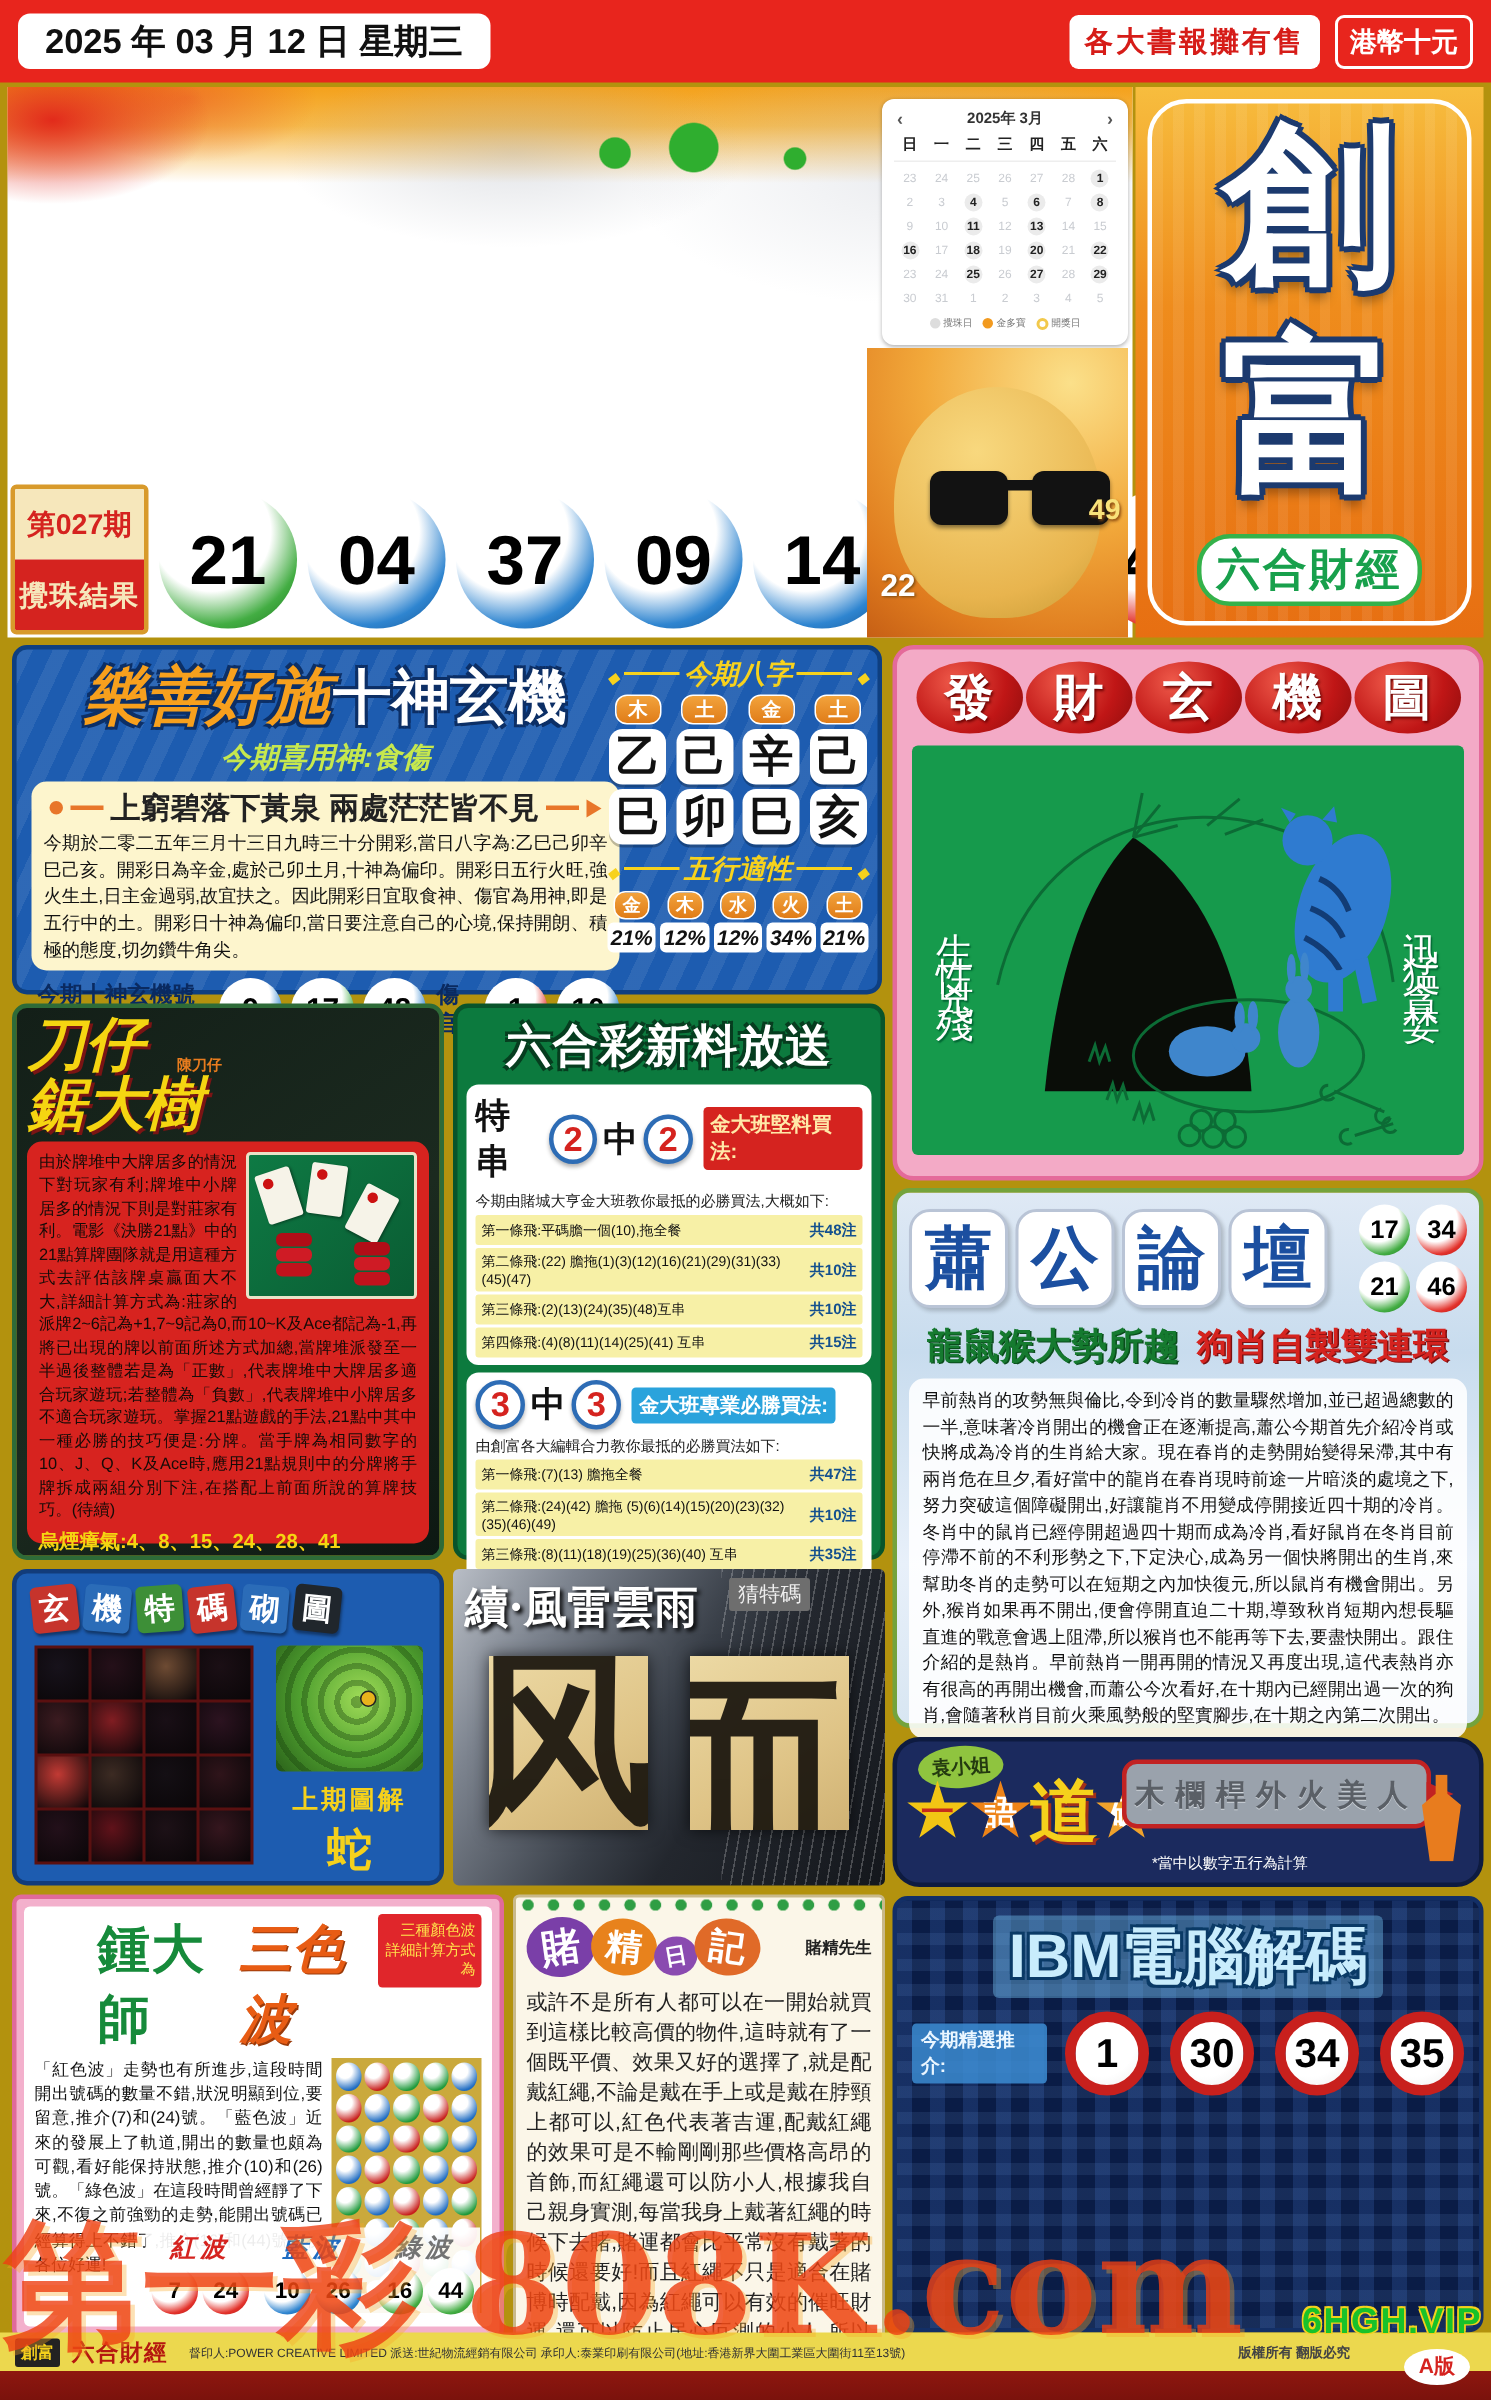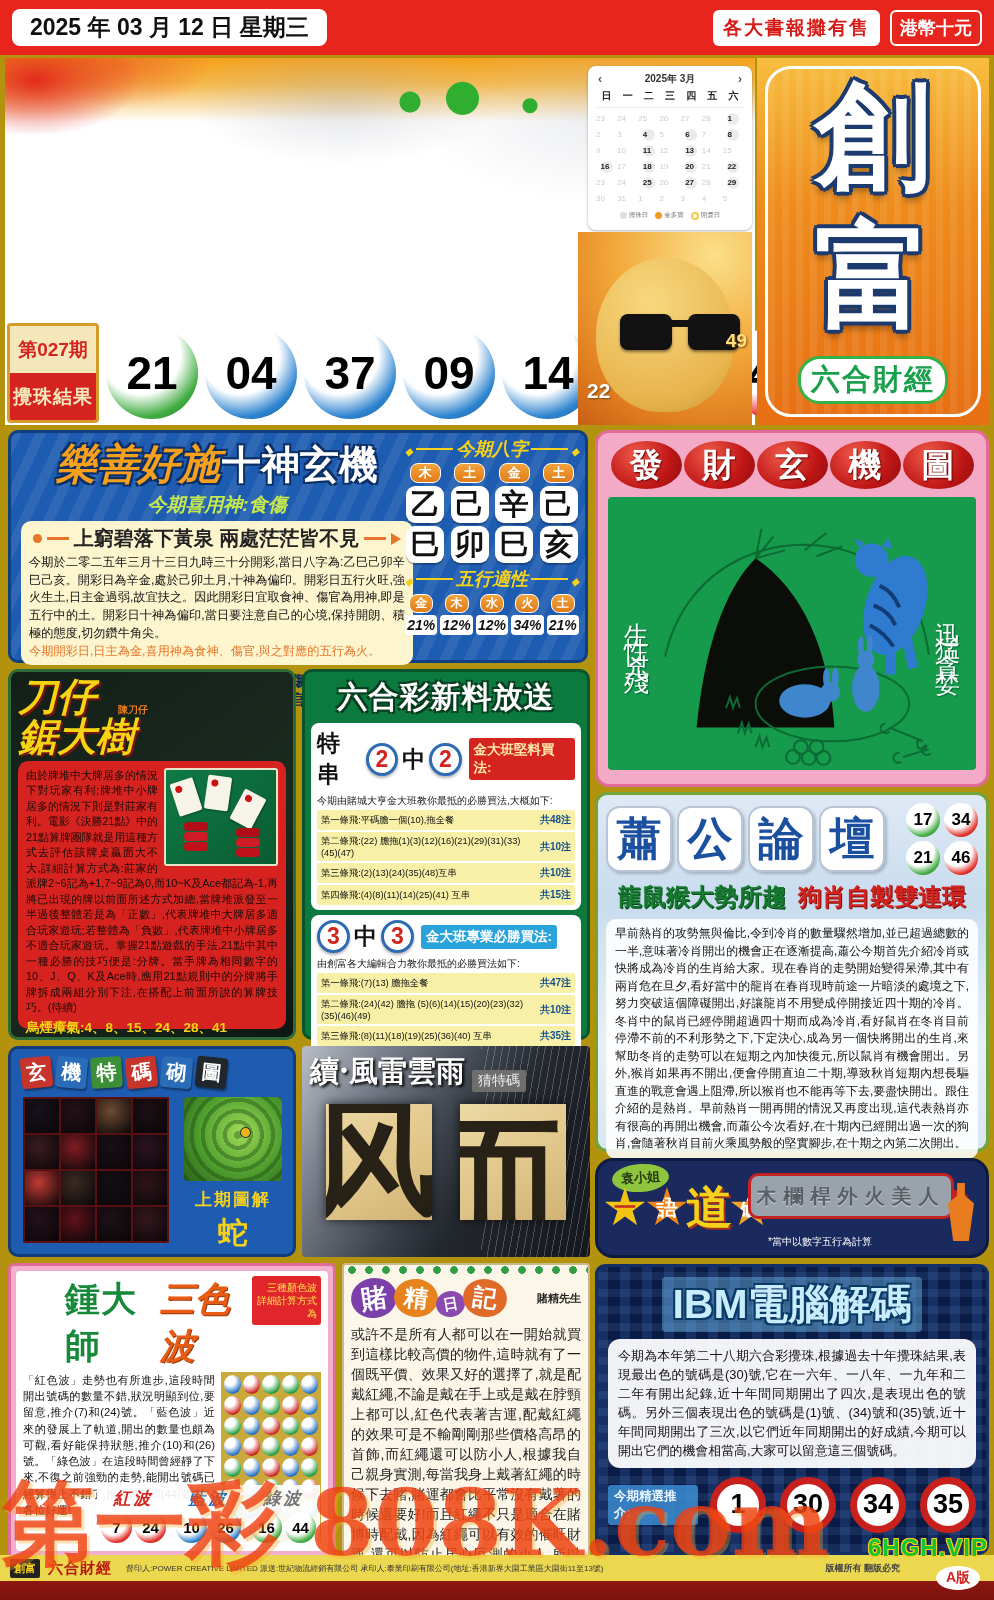--- a/index.html
+++ b/index.html
@@ -42,21 +42,21 @@
   .ball.ringxl{width:56px;height:56px;font-size:27px;}
   
   .cal{position:absolute;left:588px;top:66px;width:164px;height:164px;background:#fff;border-radius:8px;
        padding:6px 8px;box-sizing:border-box;box-shadow:0 1px 3px rgba(0,0,0,.3);}
   .cal-head{display:flex;justify-content:space-between;align-items:center;font-size:10px;font-weight:bold;color:#333;}
   .cal-arrow{font-size:12px;color:#555;cursor:pointer;padding:0 2px;}
   .cal-week,.cal-days{display:grid;grid-template-columns:repeat(7,1fr);}
   .cal-week{margin-top:3px;}
   .cal-wd{font-size:10px;font-weight:bold;text-align:center;color:#222;}
   .cal-days{row-gap:4px;margin-top:4px;border-top:1px solid #eee;padding-top:5px;}
-  .cday{font-size:8px;line-height:12px;height:12px;}
+  .cday{font-size:8px;text-align:center;line-height:12px;height:12px;}
   .cday.mut{color:#c9ccd1;}
   .cday.hl{color:#222;font-weight:bold;background:#ebebeb;border-radius:50%;width:12px;margin:0 auto;}
   .cal-legend{display:flex;gap:7px;margin-top:6px;align-items:center;justify-content:center;}
   .lg{display:flex;align-items:center;gap:2px;font-size:6.5px;color:#777;}
   .dot{width:7px;height:7px;border-radius:50%;}
   .dot.grey{background:#ddd;}.dot.orange{background:#f29a1f;}
   .dot.ringd{background:#fff;border:2px solid #f2c94c;width:4px;height:4px;}
   
   .mascot{position:absolute;left:578px;top:232px;width:174px;height:193px;overflow:hidden;
           background:radial-gradient(circle at 78% 12%, #fbe08a, #f2a93b 45%, #df7b1e 80%, #c65f15);}
@@ -188,21 +188,21 @@
         background:repeating-radial-gradient(circle at 55% 45%, rgba(20,60,10,.35) 0 4px, transparent 4px 11px);}
   .pz-eye{position:absolute;left:56px;top:30px;width:9px;height:9px;border-radius:50%;background:#e8b31c;border:1px solid #222;z-index:2;}
   .pz-cap{color:#f5d11c;font-weight:900;font-size:17px;margin-top:7px;letter-spacing:2px;}
   .pz-ans{color:#f5d11c;font-weight:900;font-size:30px;margin-top:2px;}
   
   .p-storm{position:absolute;left:302px;top:1046px;width:288px;height:211px;border-radius:4px;overflow:hidden;
         box-sizing:border-box;padding:6px 8px;
         background:linear-gradient(120deg,#b9bec6 0%,#7c838e 20%,#3a4049 48%,#23272e 62%,#14171c 100%);}
   .p-storm::before{content:"";position:absolute;right:0;top:0;width:38%;height:100%;
         background:repeating-linear-gradient(100deg, rgba(255,255,255,.22) 0 1px, transparent 1px 7px);}
-  .st-title{display:flex;align-items:flex-end;gap:7px;position:relative;}
+  .st-title{display:flex;align-items:flex-start;gap:21px;position:relative;}
   .st-t{font-family:"DejaVu Serif",serif;font-size:29px;font-weight:900;color:#fff;text-shadow:2px 2px 3px #000;}
   .st-badge{background:#6e6e6e;color:#eee;font-size:14px;padding:2px 6px;border-radius:2px;font-family:"DejaVu Serif",serif;}
   .st-cards{display:flex;gap:28px;justify-content:center;margin-top:12px;position:relative;}
   .st-card{width:106px;height:116px;background:linear-gradient(150deg,#ecd9a4,#dfc487 60%,#d0b274);
         box-shadow:0 0 10px rgba(0,0,0,.65);overflow:hidden;position:relative;}
   .st-glyph{position:absolute;font-family:"DejaVu Serif",serif;font-weight:900;color:#17130c;font-size:128px;opacity:.92;}
   .st-card.g1 .st-glyph{left:-16px;top:-30px;}
   .st-card.g2 .st-glyph{left:-26px;top:-12px;}
   
   .p-oneword{position:absolute;left:595px;top:1158px;width:394px;height:100px;background:#1b2a5e;border-radius:18px;
@@ -423,21 +423,20 @@
       <div class="ss-sub">今期喜用神:食傷</div>
       <div class="ss-box">
         <div class="ss-head">
           <span class="ss-dot"></span>
           <span class="ss-lin"></span>
           <span>上窮碧落下黃泉 兩處茫茫皆不見</span>
           <span class="ss-lin"></span>
           <span class="ss-arr"></span>
         </div>
         <div class="ss-body">今期於二零二五年三月十三日九時三十分開彩,當日八字為:乙巳己卯辛巳己亥。開彩日為辛金,處於己卯土月,十神為偏印。開彩日五行火旺,強火生土,日主金過弱,故宜扶之。因此開彩日宜取食神、傷官為用神,即是五行中的土。開彩日十神為偏印,當日要注意自己的心境,保持開朗、積極的態度,切勿鑽牛角尖。</div>
-        <div class="ss-note">今期開彩日,日主為金,喜用神為食神、傷官,與之對應的五行為火。</div>
       </div>
       <div class="ss-foot">
         <span class="ss-flabel">今期十神玄機號碼:食神:</span>
         <span style="display:flex;gap:6px;">
             <span class="ball md blue">9</span>
             <span class="ball md green">17</span>
             <span class="ball md blue">48</span>
           </span>
         <span class="ss-flabel">傷官:</span>
         <span style="display:flex;gap:6px;">
@@ -815,21 +814,20 @@
           <span class="dy-ch d-pink">記</span>
         </span>
       <span class="dy-author">賭精先生</span>
     </div>
     <div class="dy-body">或許不是所有人都可以在一開始就買到這樣比較高價的物件,這時就有了一個既平價、效果又好的選擇了,就是配戴紅繩,不論是戴在手上或是戴在脖頸上都可以,紅色代表著吉運,配戴紅繩的效果可是不輸剛剛那些價格高昂的首飾,而紅繩還可以防小人,根據我自己親身實測,每當我身上戴著紅繩的時候下去賭,賭運都會比平常沒有戴著的時候還要好!而且紅繩不只是適合在賭博時配戴,因為紅繩可以有效的催旺財運,還可以防止居心叵測的小人,所以平常在職場上或是做副業時,以及投資理財的方面,都有著顯著的效果,能夠讓你職場副業順順利利之外,投資也可以賺到更多的錢呢!五行硬幣錢母可保財運。(待續)</div>
     <div class="dy-foot">賭精先生推介號碼:1、9、22、36、40、43</div>
   </div>
 
   <div class="p-ibm">
     <div class="ibm-title"><span>IBM電腦解碼</span></div>
-    <div class="ibm-box">今期為本年第二十八期六合彩攪珠,根據過去十年攪珠結果,表現最出色的號碼是(30)號,它在一六年、一八年、一九年和二二年有開出紀錄,近十年間同期開出了四次,是表現出色的號碼。另外三個表現出色的號碼是(1)號、(34)號和(35)號,近十年間同期開出了三次,以它們近年同期開出的好成績,今期可以開出它們的機會相當高,大家可以留意這三個號碼。</div>
     <div class="ibm-bottom">
       <span class="ibm-label">今期精選推介:</span>
       <span style="display:flex;gap:14px;">
           <span class="ball ringxl ring">1</span>
           <span class="ball ringxl ring">30</span>
           <span class="ball ringxl ring">34</span>
           <span class="ball ringxl ring">35</span>
         </span>
     </div>
   </div>

